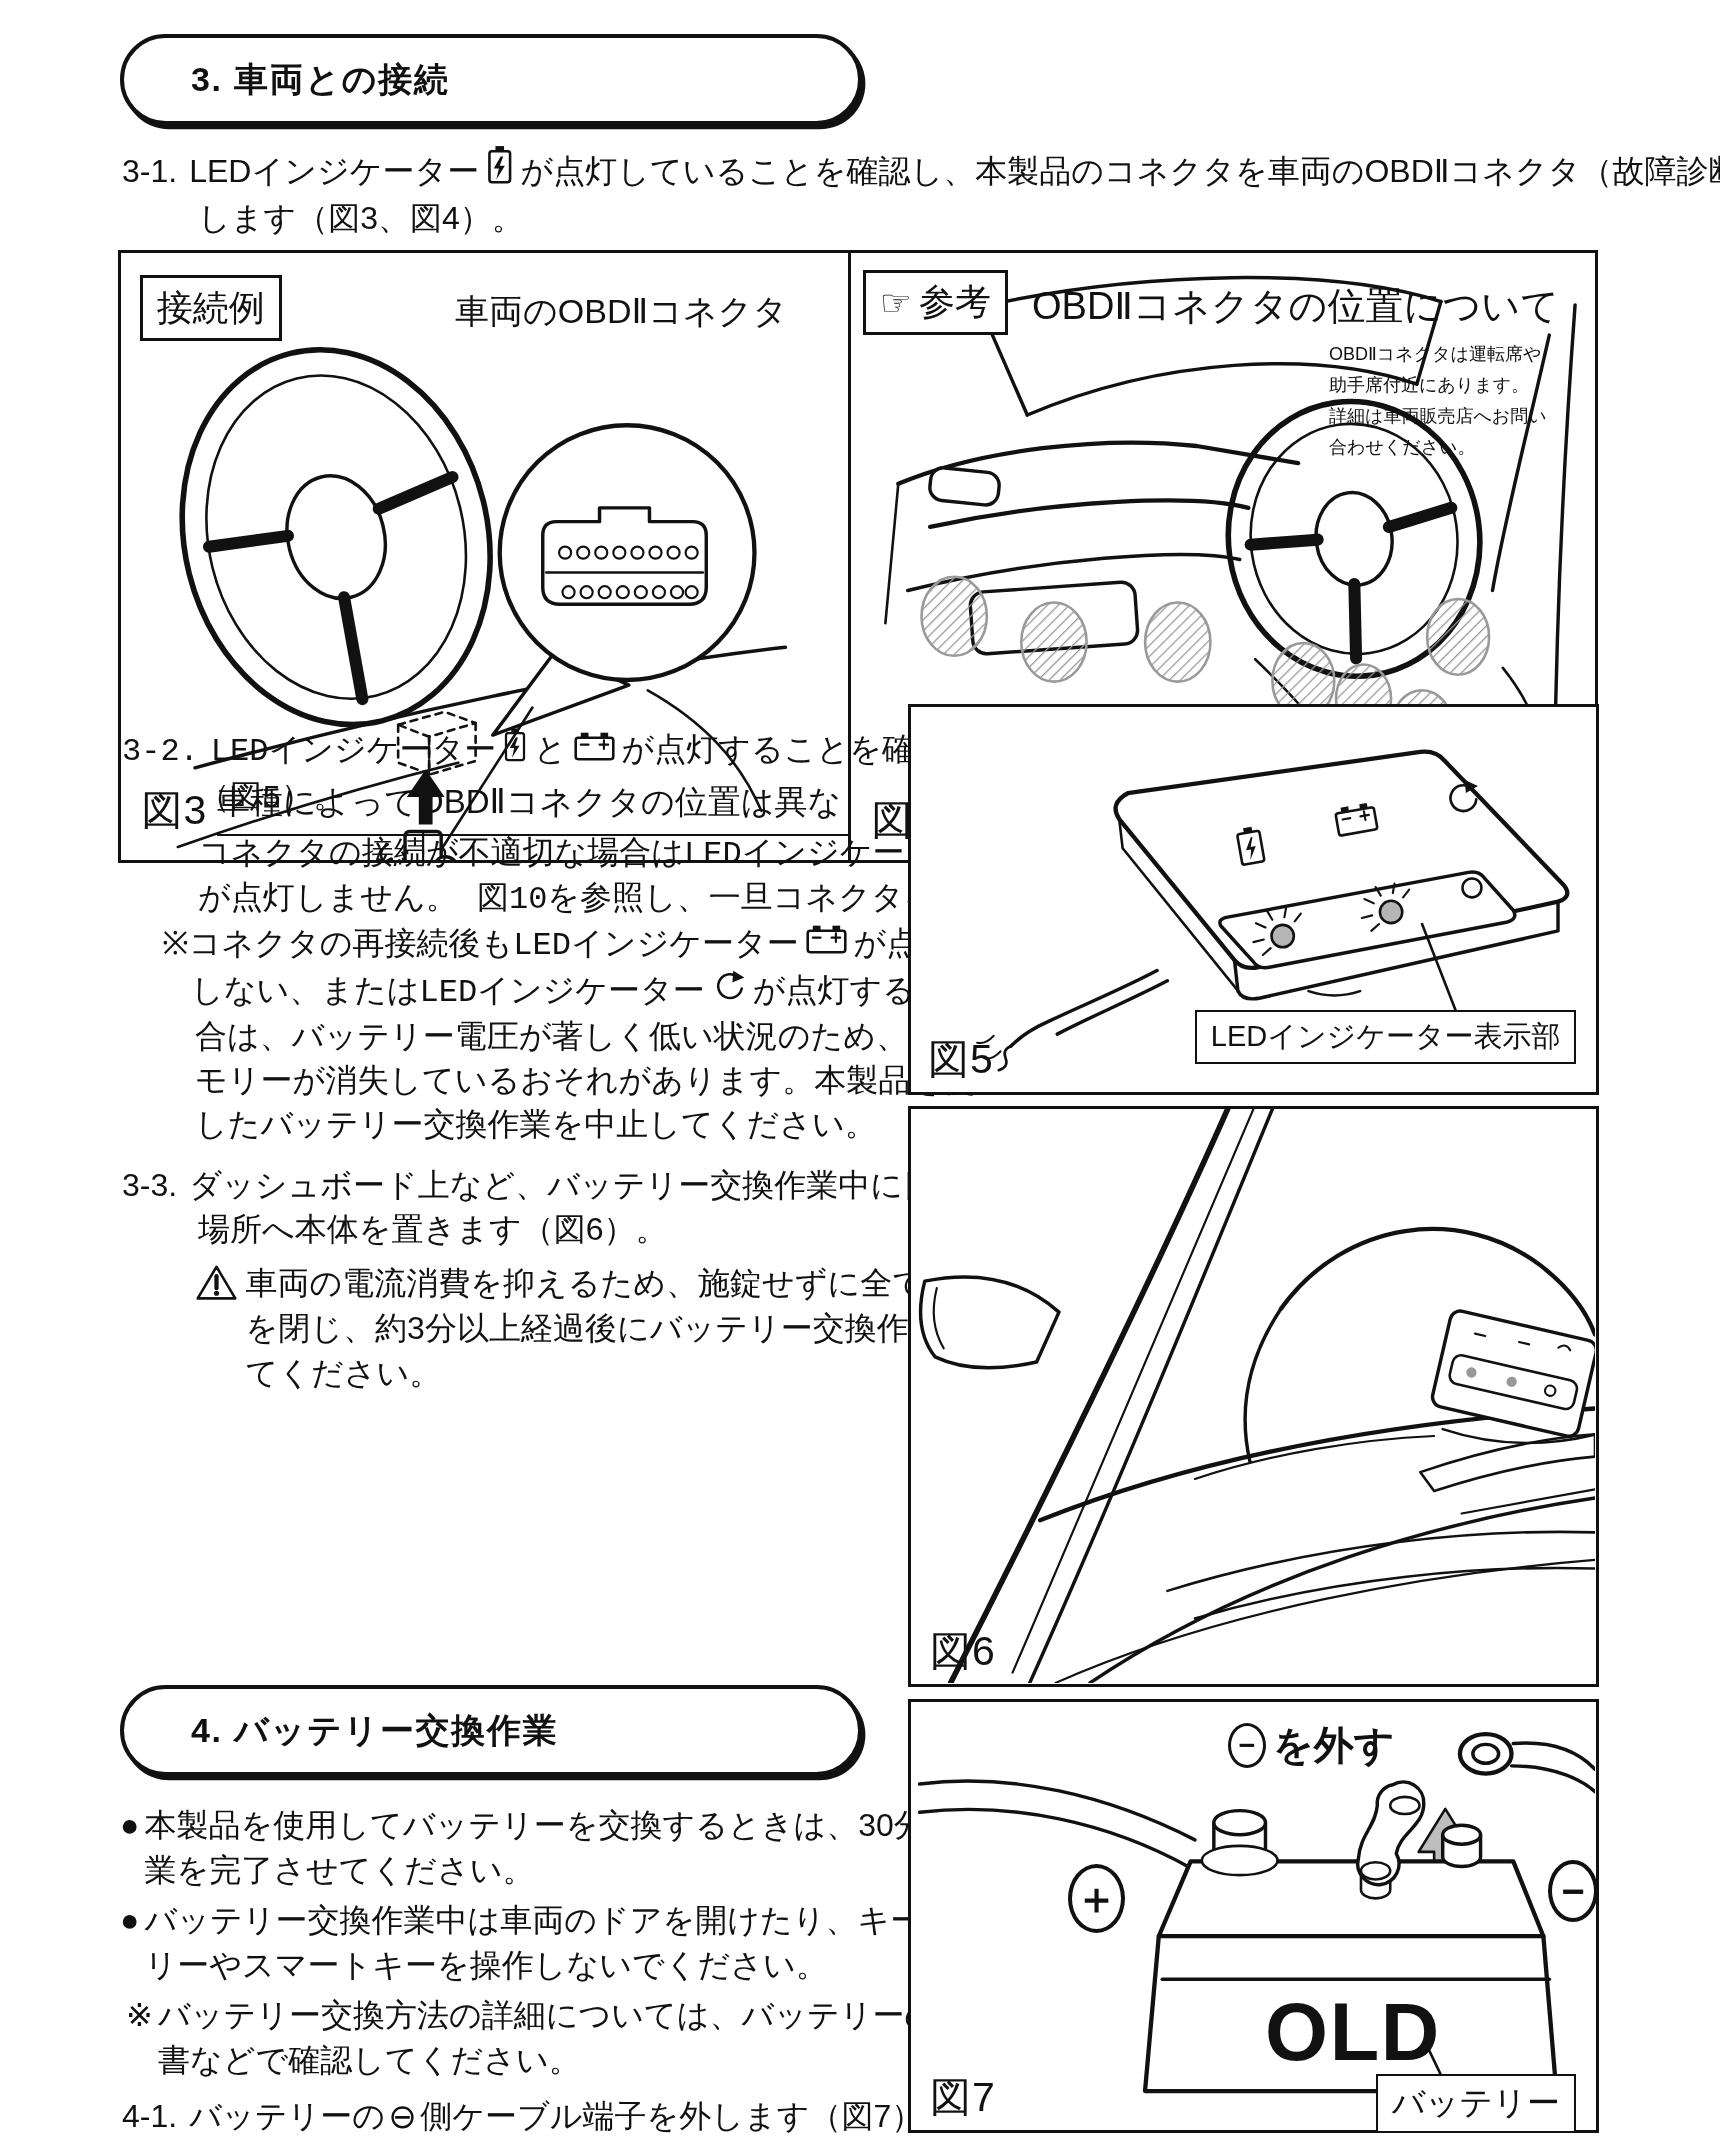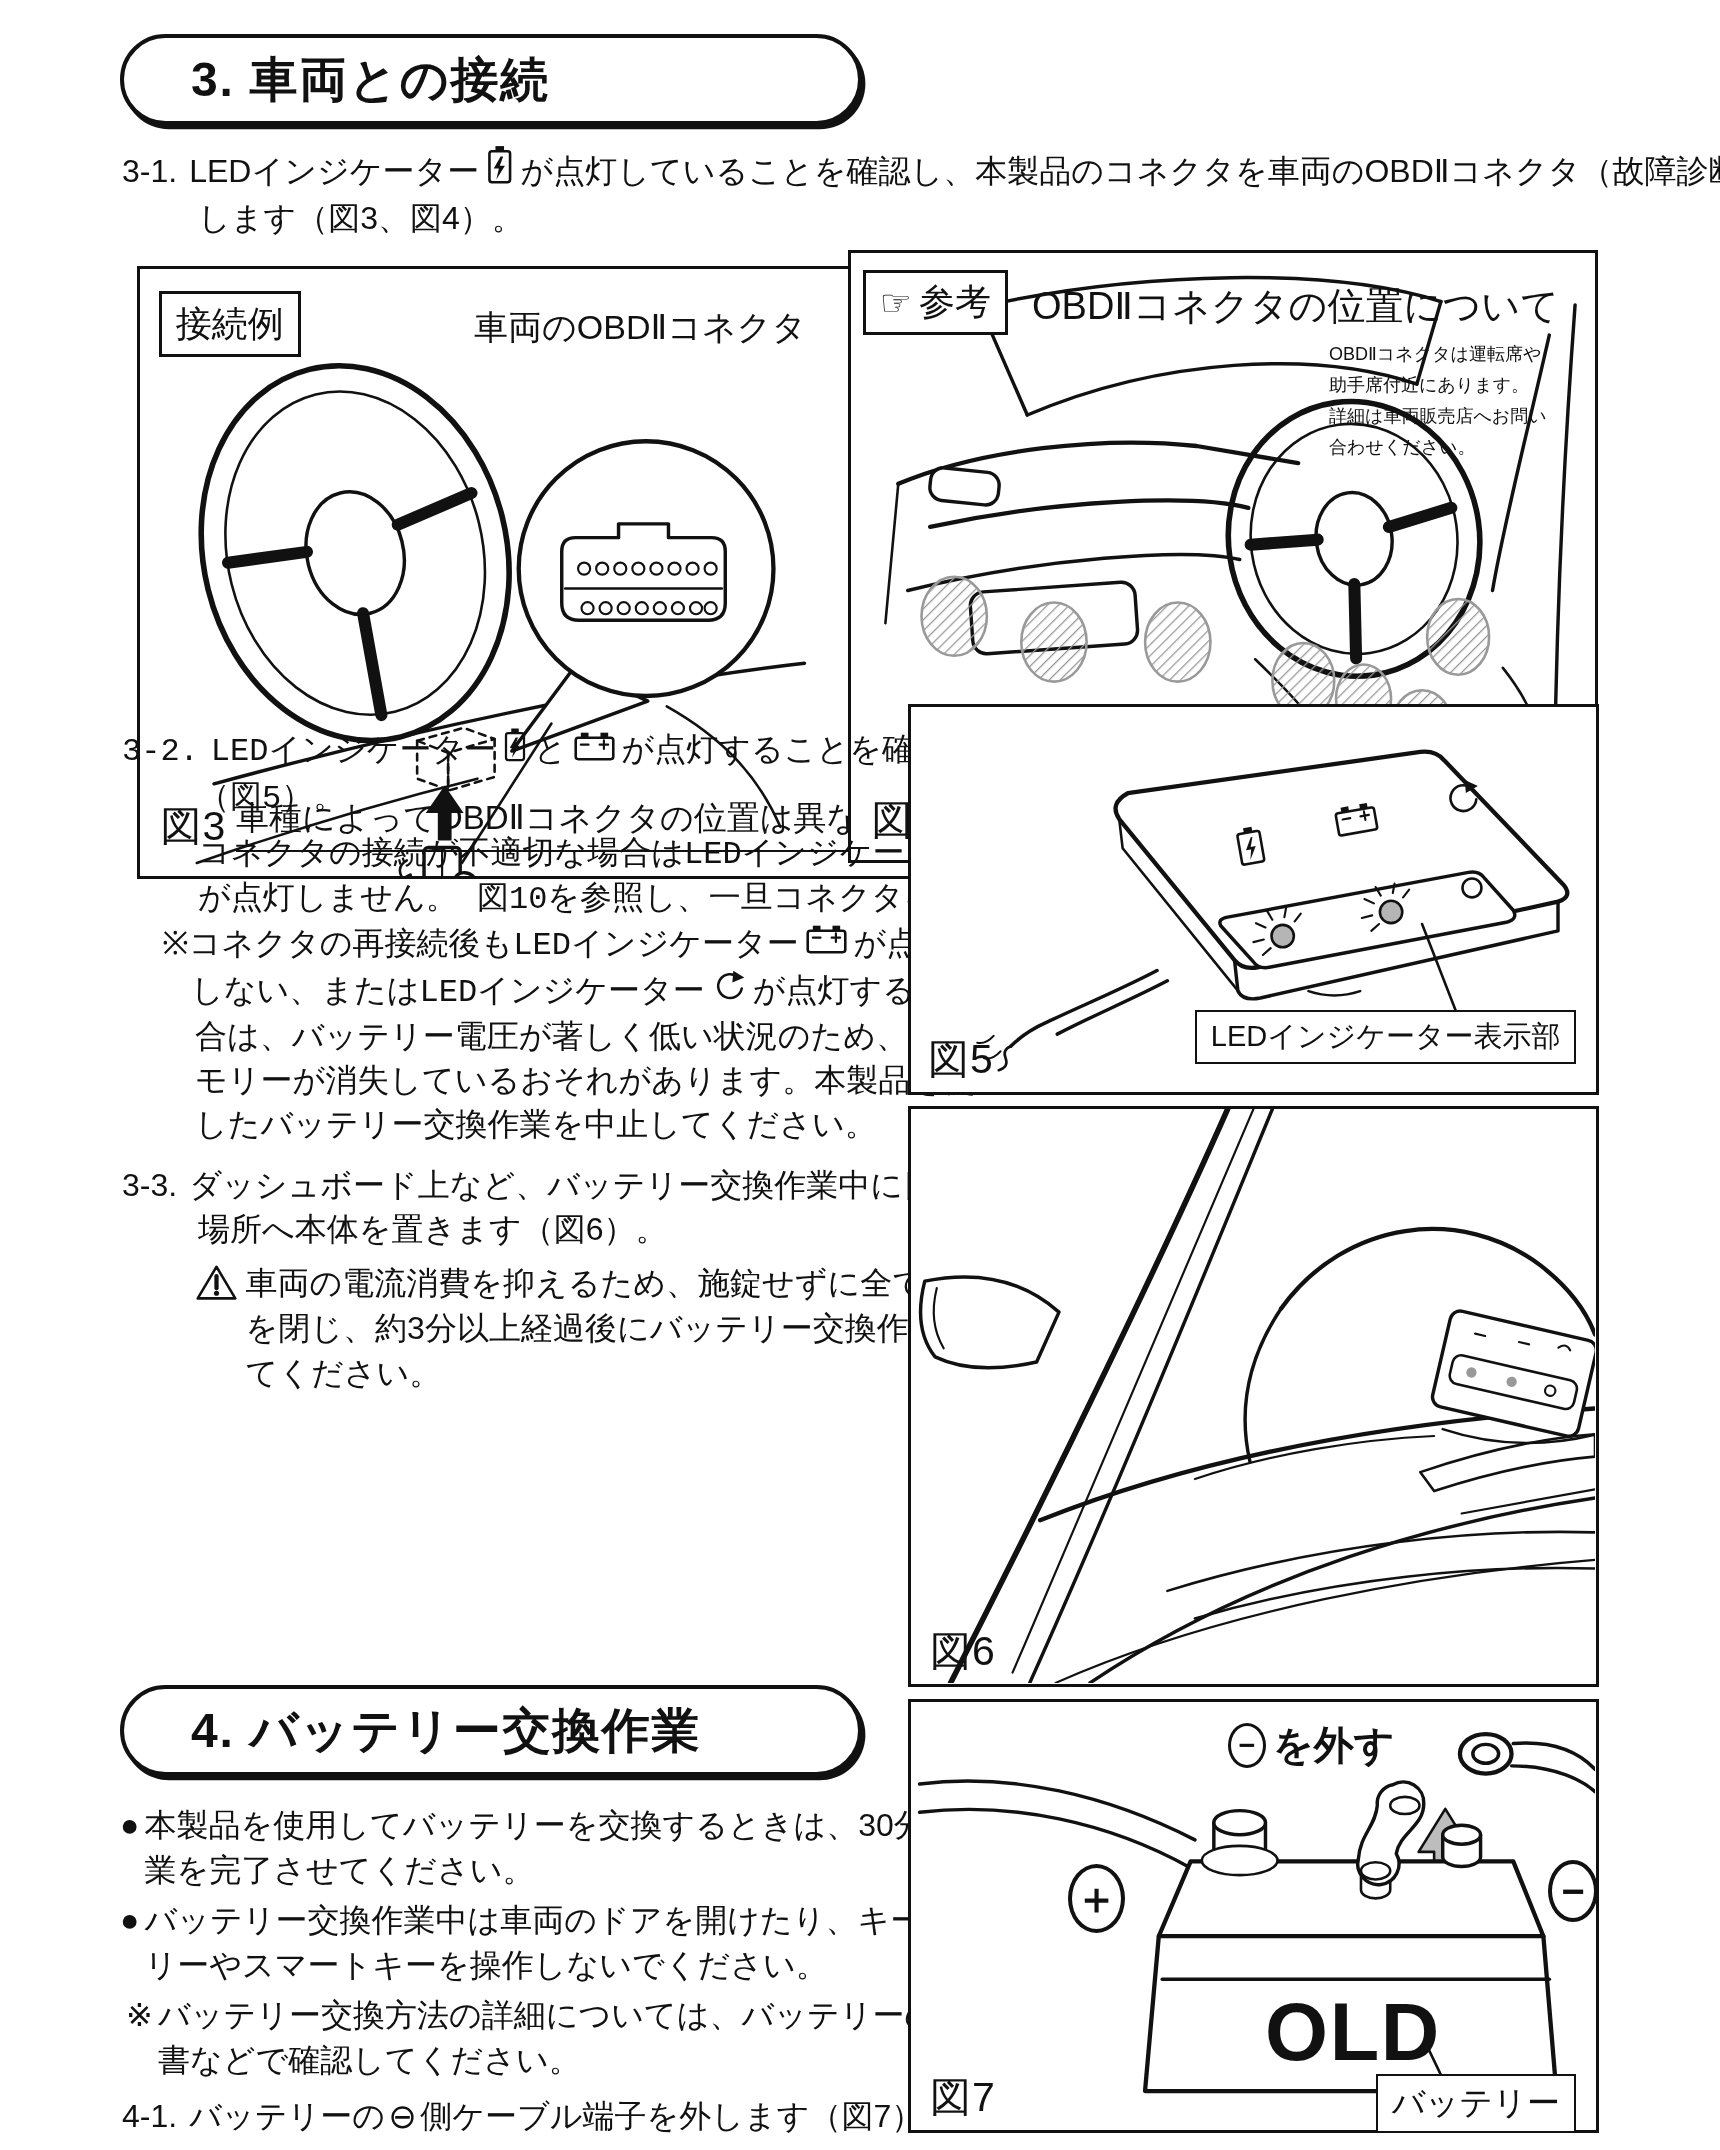--- a/index.html
+++ b/index.html
@@ -2,21 +2,21 @@
 <html style="font-size:13.8px"><head>
 <meta charset="utf-8">
 <style>
   html,body{margin:0;padding:0;background:#fff;}
   body{font-family:"Liberation Sans","DejaVu Sans",sans-serif;color:#111;}
   .page{position:relative;width:1721px;height:2151px;background:#fff;overflow:hidden;}
   .abs{position:absolute;}
   
   .secbox{position:absolute;box-sizing:border-box;border:4.3px solid #111;border-radius:46px;
           background:#fff;box-shadow:3.4px 4.3px 0 0 #111;display:flex;align-items:center;}
-  .secbox span{font-size:48px;font-weight:600;letter-spacing:1.7px;padding-left:67px;white-space:nowrap;}
+  .secbox span{font-size:34px;font-weight:600;letter-spacing:1.7px;padding-left:67px;white-space:nowrap;}
   
   .tline{font-size:32px;line-height:44px;white-space:nowrap;display:flex;align-items:center;}
   .tnum{margin-right:12px;}
   .ind{margin-left:76px;}
   .gap{height:10.3px;}
   
   .figbox{position:absolute;box-sizing:border-box;border:3.4px solid #111;background:#fff;}
   .figbox svg{position:absolute;left:0;top:0;}
   .fignum{position:absolute;font-size:41px;letter-spacing:0.9px;white-space:nowrap;}
   .caption{position:absolute;font-size:33px;white-space:nowrap;}
@@ -60,21 +60,21 @@
             <rect x="11" y="1" width="10" height="6" class="blk"></rect>
             <rect x="4" y="7" width="24" height="36" rx="3" class="ln3"></rect>
             <path d="M17,13 L9,27 h6 l-3,13 l10,-16 h-6 l4,-11 Z" class="blk"></path>
           </svg>
       </span>
       <span>が点灯していることを確認し、本製品のコネクタを車両のOBDⅡコネクタ（故障診断コネクタ）へ接続</span>
     </div>
     <div class="tline ind">します（図3、図4）。</div>
   </div>
 
-  <div class="figbox" style="left:137px;top:250px;width:846px;height:613px;margin-top:16px;">
+  <div class="figbox" style="left:118px;top:250px;width:846px;height:613px;">
     <svg width="692" height="607" viewBox="0 0 804 705">
 
       <g transform="rotate(-14 250 330)">
         <ellipse cx="250" cy="330" rx="176" ry="220" class="ln6"></ellipse>
         <ellipse cx="250" cy="330" rx="148" ry="190" class="ln3"></ellipse>
         <ellipse cx="250" cy="330" rx="56" ry="72" class="ln"></ellipse>
         <path d="M104,305 L196,315 M306,310 L398,295 M242,400 L234,520" class="lnT"></path>
       </g>
 
       <path d="M86,598 C300,540 560,482 772,458" class="ln"></path>

